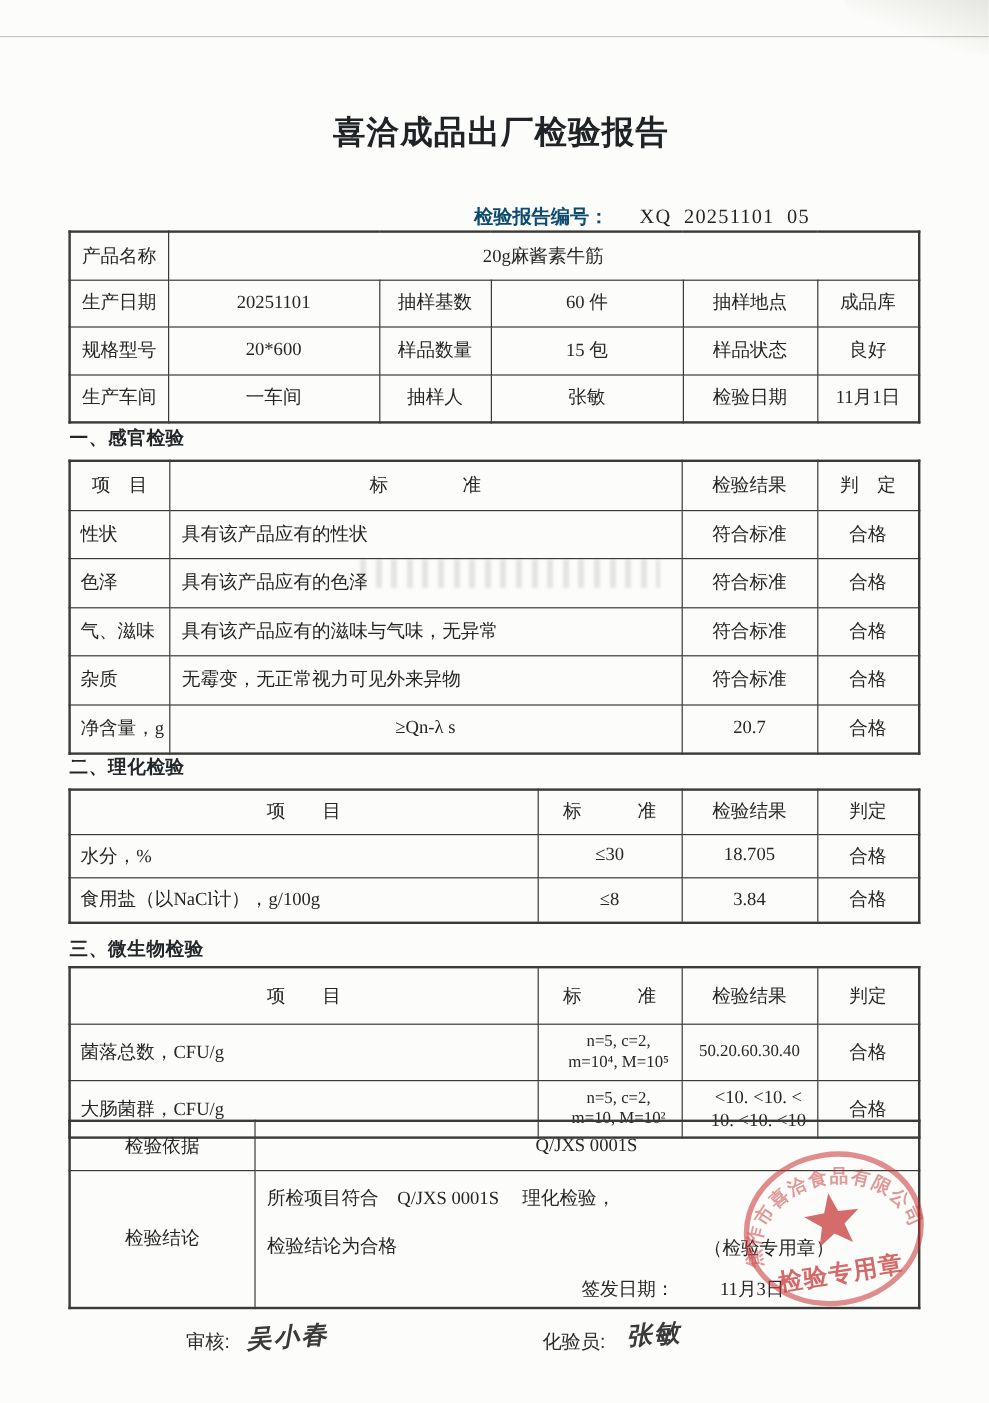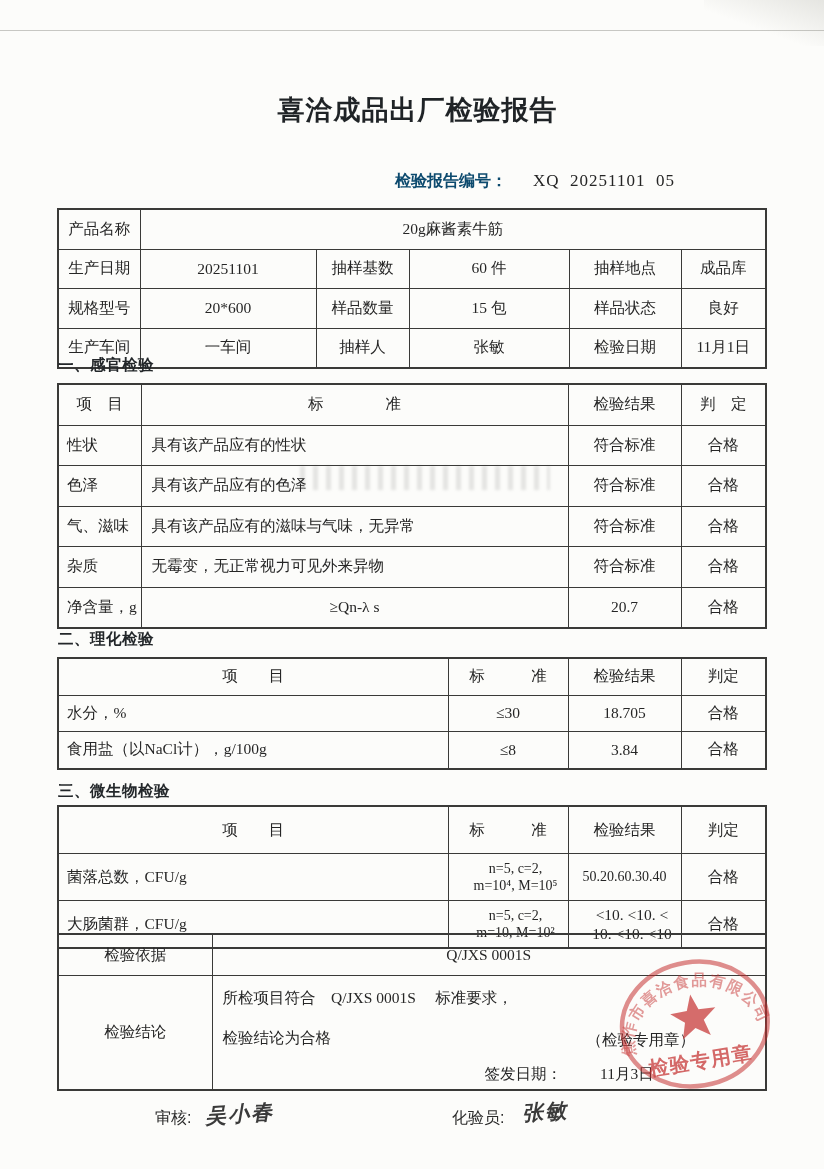--- a/index.html
+++ b/index.html
@@ -62,21 +62,21 @@
 <div class="abs scan-line"></div>
 <div class="abs corner-shade"></div>
 <div class="abs bleed"></div>
 
 <div class="abs doc-title">喜洽成品出厂检验报告</div>
 
 <div class="abs report-no">
   <span class="lbl">检验报告编号：</span><span class="val">XQ  20251101  05</span>
 </div>
 
-<table id="t1" class="abs" style="left:57px;top:208px;width:708px;border-radius:29px;">
+<table id="t1" class="abs" style="left:57px;top:192px;width:708px;border-radius:29px;">
   <colgroup>
       <col style="width:82px">
       <col style="width:176px">
       <col style="width:93px">
       <col style="width:160px">
       <col style="width:112px">
       <col style="width:85px">
     </colgroup>
   <tbody>
       <tr>
@@ -230,21 +230,21 @@
       <col style="width:554px">
     </colgroup>
   <tbody>
       <tr class="r1">
     <td class="tc">检验依据</td>
     <td class="tc">Q/JXS 0001S</td>
   </tr>
   <tr class="r2">
     <td class="tc">检验结论</td>
     <td class="concl-cell">
-      <span class="l1">所检项目符合　Q/JXS 0001S　 标准要求，</span>
+      <span class="l1">所检项目符合　Q/JXS 0001S　 理化检验，</span>
       <span class="l2">检验结论为合格</span>
       <span class="note">（检验专用章）</span>
       <span class="issue"><span>签发日期：</span><span class="iv">11月3日</span></span>
     </td>
   </tr>
 </tbody>
   </table>
 
 <svg class="abs stamp" viewBox="0 0 192 162">
   <g transform="rotate(-9 96 81)">

